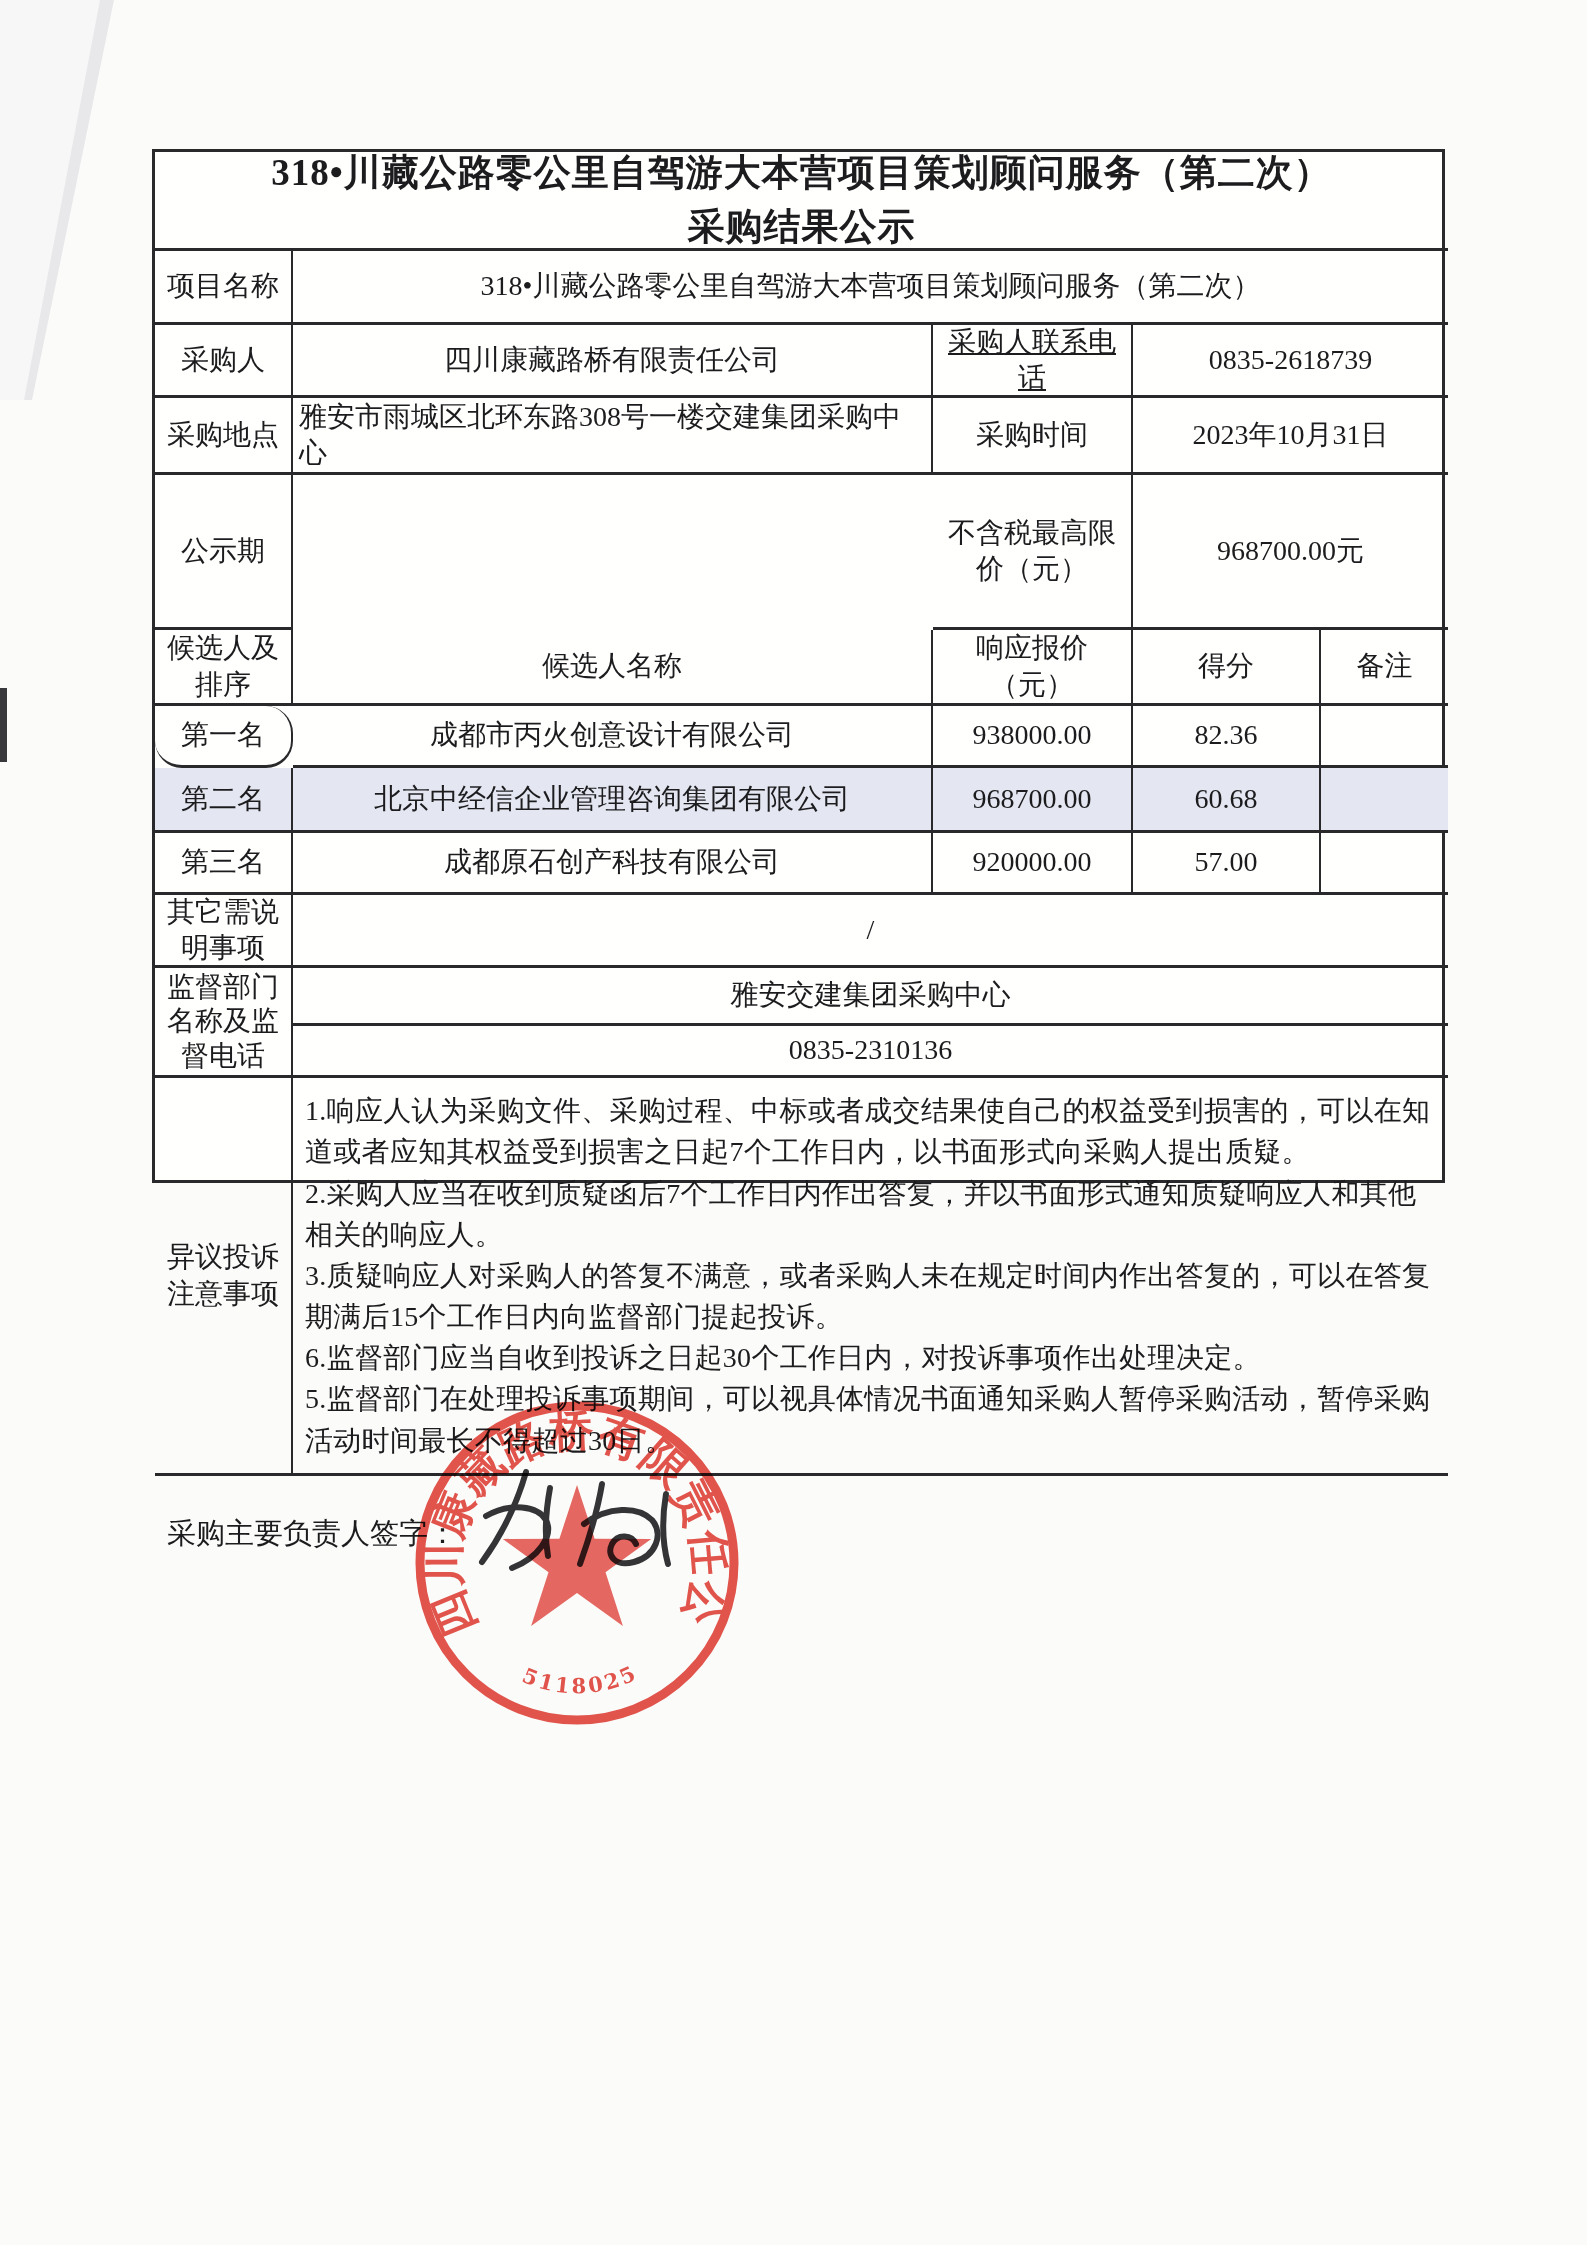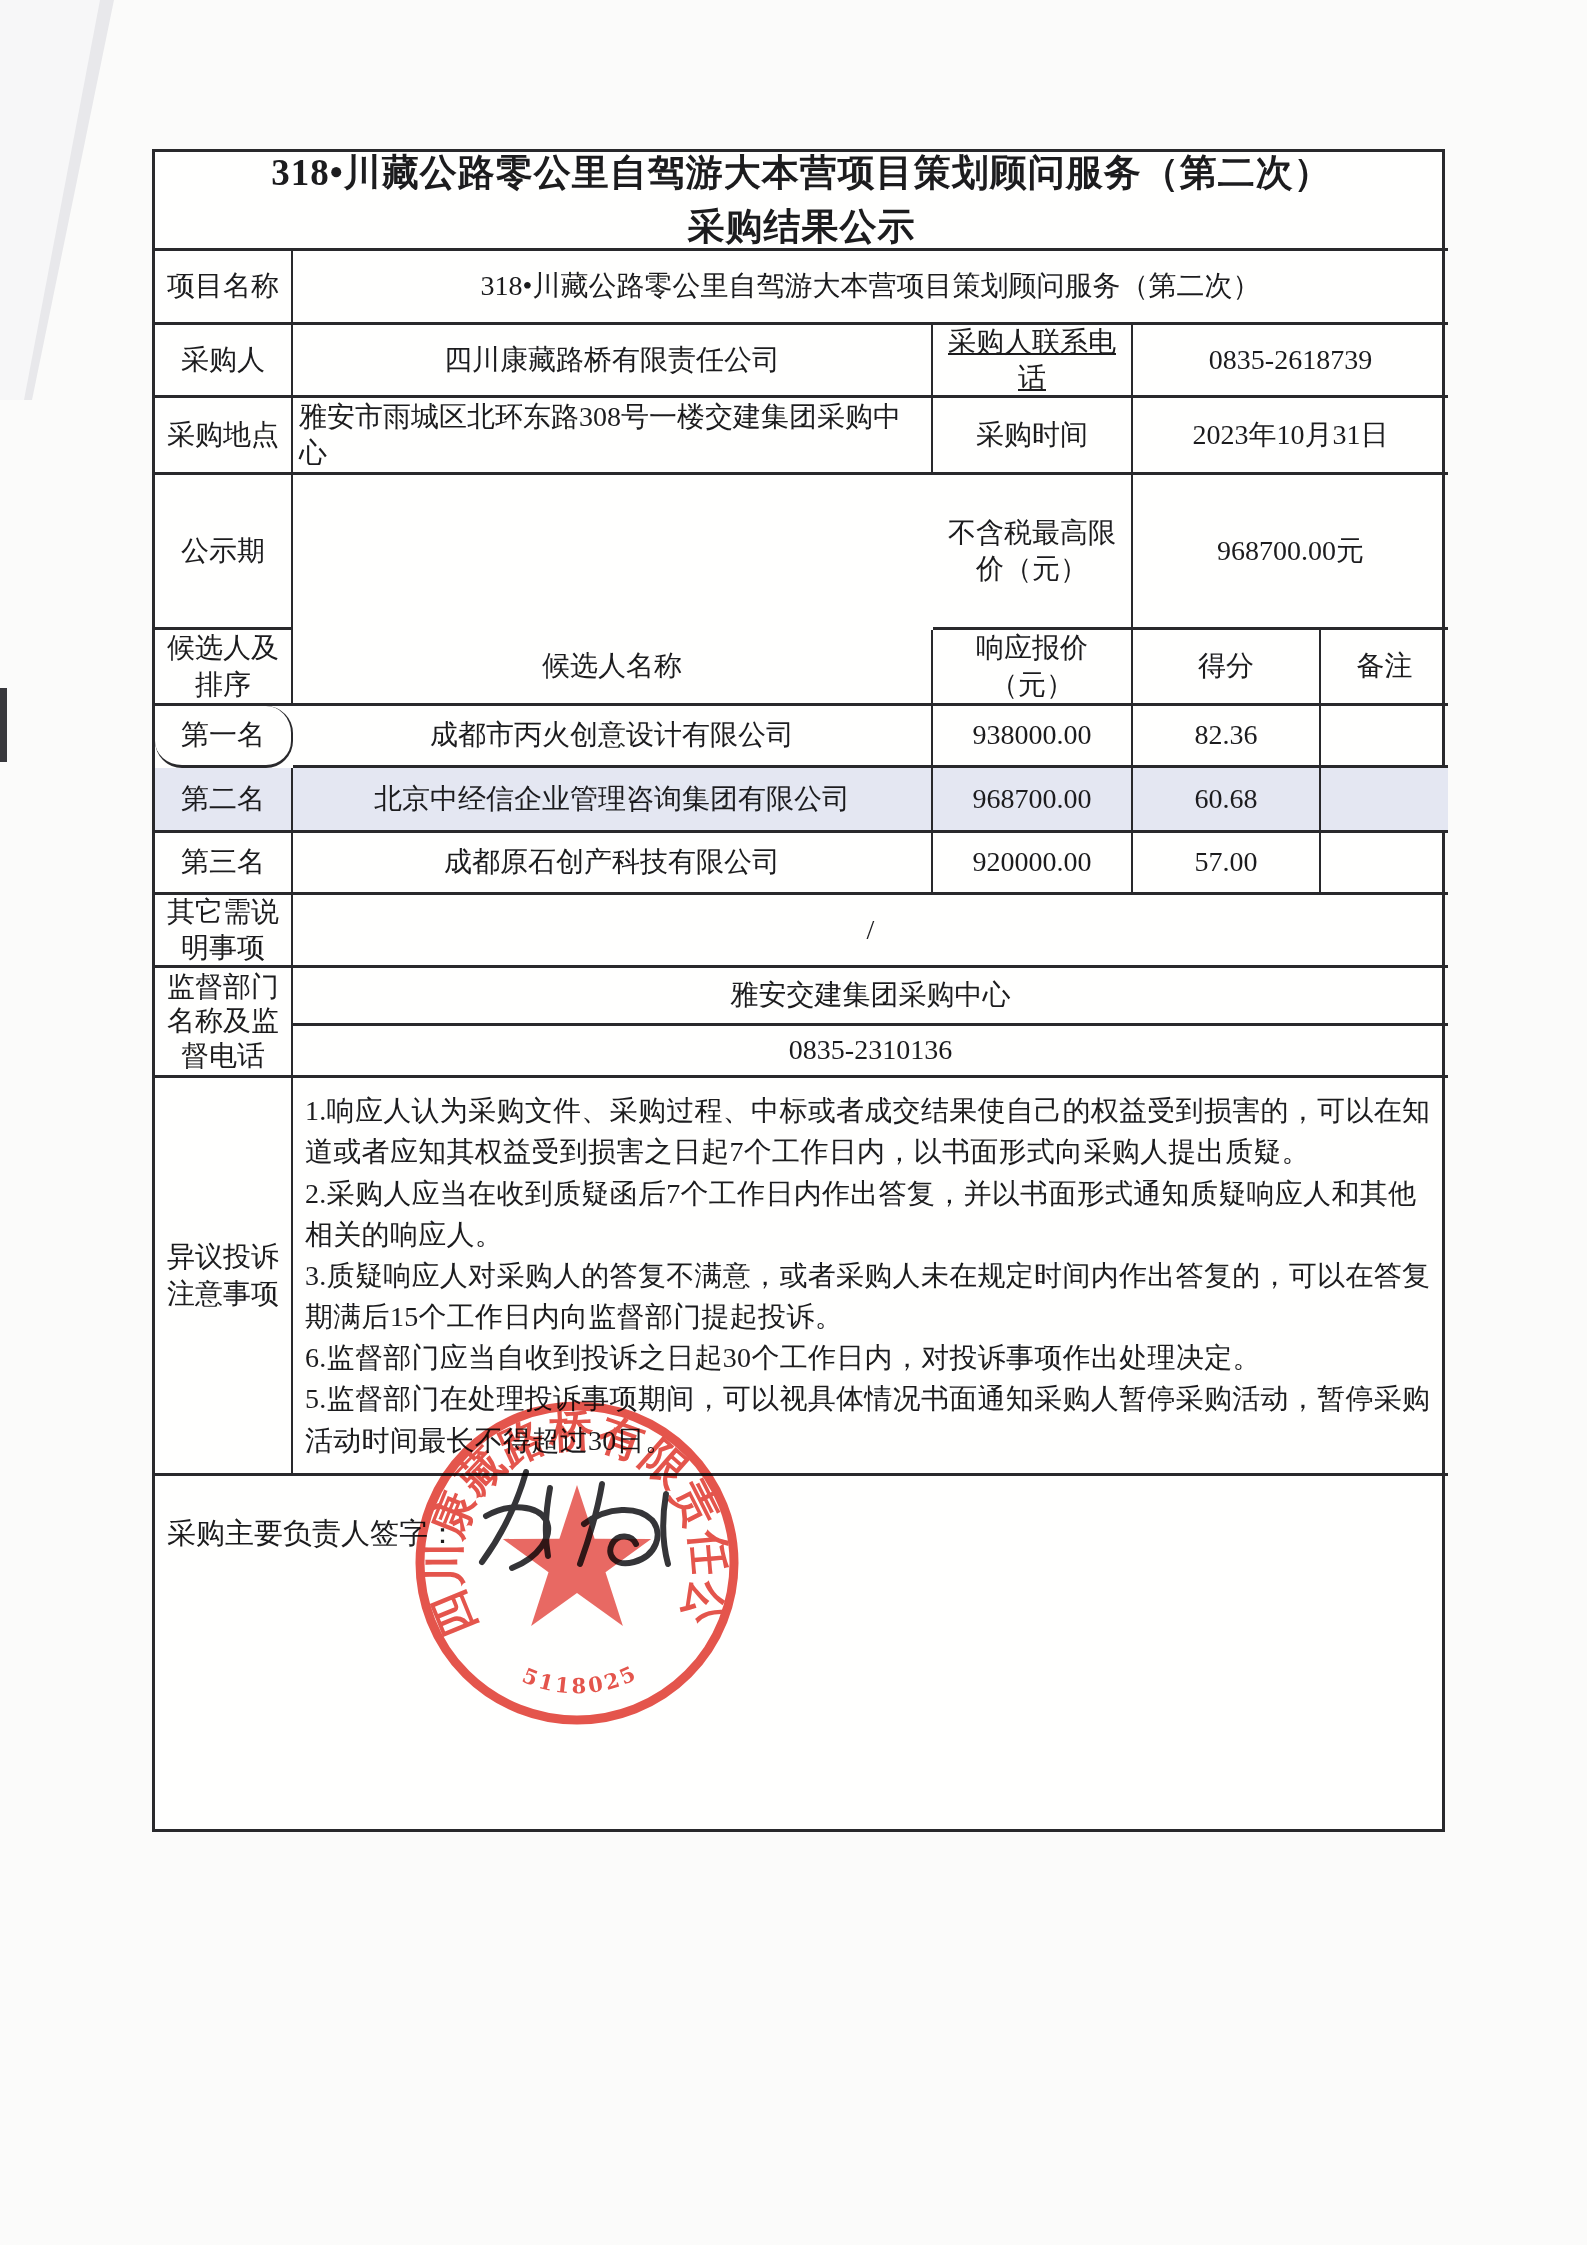--- a/index.html
+++ b/index.html
@@ -20,21 +20,21 @@
   }
   .corner-wedge-inner {
     position:absolute; left:0; top:0; width:130px; height:400px;
     background:#f7f7f8;
     clip-path:polygon(0 0, 100px 0, 24px 100%, 0 100%);
   }
   .edge-mark { position:absolute; background:#39393d; }
   
   .doc-table {
     position:absolute; left:152px; top:149px;
-    width:1293px; height:1683px;
+    width:1293px; height:1034px;
     display:grid;
     grid-template-columns:138px 640px 200px 188px 127px;
     grid-template-rows:99px 74px 73px 77px 155px 76px 62px 65px 62px 73px 58px 52px 398px 115px;
     border:3px solid #29292c;
     background:#fffffe;
     font-size:28px;
   }
   .cell {
     border-right:2px solid #29292c;
     border-bottom:3px solid #29292c;

